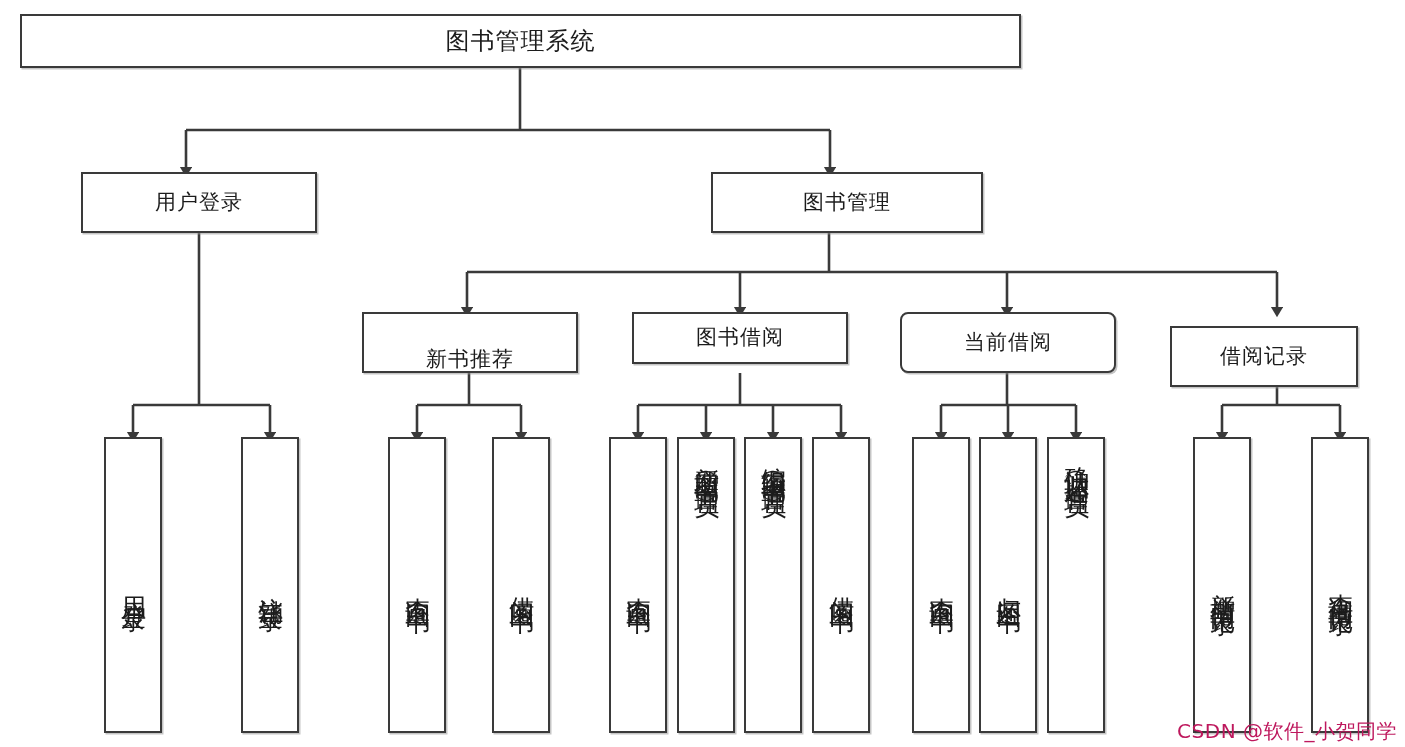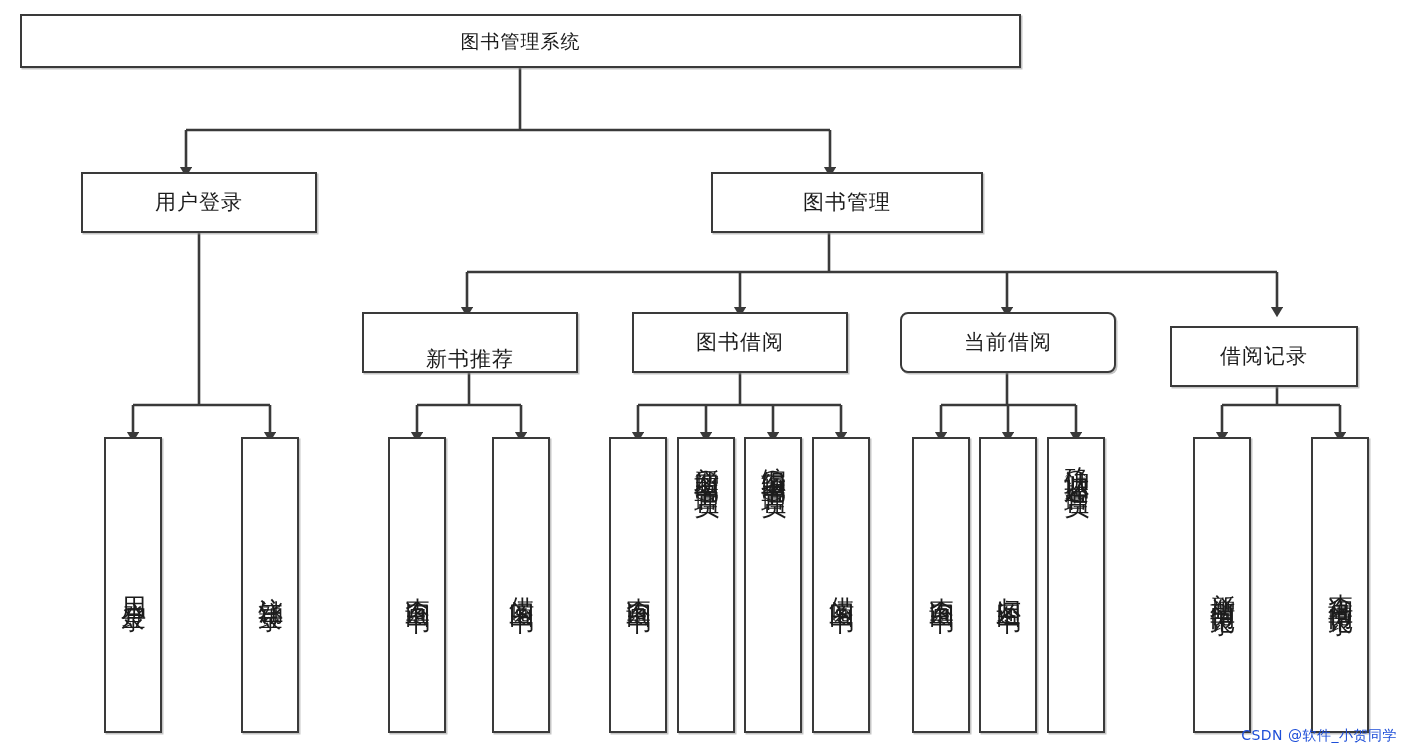--- a/index.html
+++ b/index.html
@@ -38,21 +38,21 @@
     display:block;
     letter-spacing:1px;
     white-space:nowrap;
     color:#1c1c1c;
   }
   
   .node.horiz .label{
     font-size:21px;
     line-height:1.1;
   }
-  .node.root .label{font-size:19px;}
+  .node.root .label{font-size:24px;}
   
   .node.vert{
     align-items:flex-start;
     padding-top:8px;
   }
   .node.vert .label{
     writing-mode:vertical-rl;
     text-orientation:upright;
     font-size:25px;
     line-height:1.05;
@@ -61,22 +61,22 @@
   }
   .node.vert.mid{
     align-items:center;
     padding-top:0;
   }
   
   #watermark{
     position:absolute;
     right:8px;
     bottom:2px;
-    font-size:14px;
-    color:#1d4ed8;
+    font-size:20px;
+    color:#be185d;
     letter-spacing:.5px;
     white-space:nowrap;
     user-select:none;
     margin-top:40px;
   }
 </style>
 </head>
 <body>
 
 <div id="canvas">
@@ -144,21 +144,21 @@
   </div>
 
   <div class="node horiz" style="left:711px;top:172px;width:272px;height:61px;">
     <span class="label">图书管理</span>
   </div>
 
   <div class="node horiz" style="left:362px;top:312px;width:216px;height:61px;align-items:flex-end;">
     <span class="label">新书推荐</span>
   </div>
 
-  <div class="node horiz" style="left:632px;top:312px;width:216px;height:61px;">
+  <div class="node horiz" style="left:632px;top:312px;width:216px;height:52px;">
     <span class="label">图书借阅</span>
   </div>
 
   <div class="node horiz" style="left:900px;top:312px;width:216px;height:61px;border-radius:8px;">
     <span class="label">当前借阅</span>
   </div>
 
   <div class="node horiz" style="left:1170px;top:312px;width:188px;height:61px;margin-top:14px;">
     <span class="label">借阅记录</span>
   </div>

